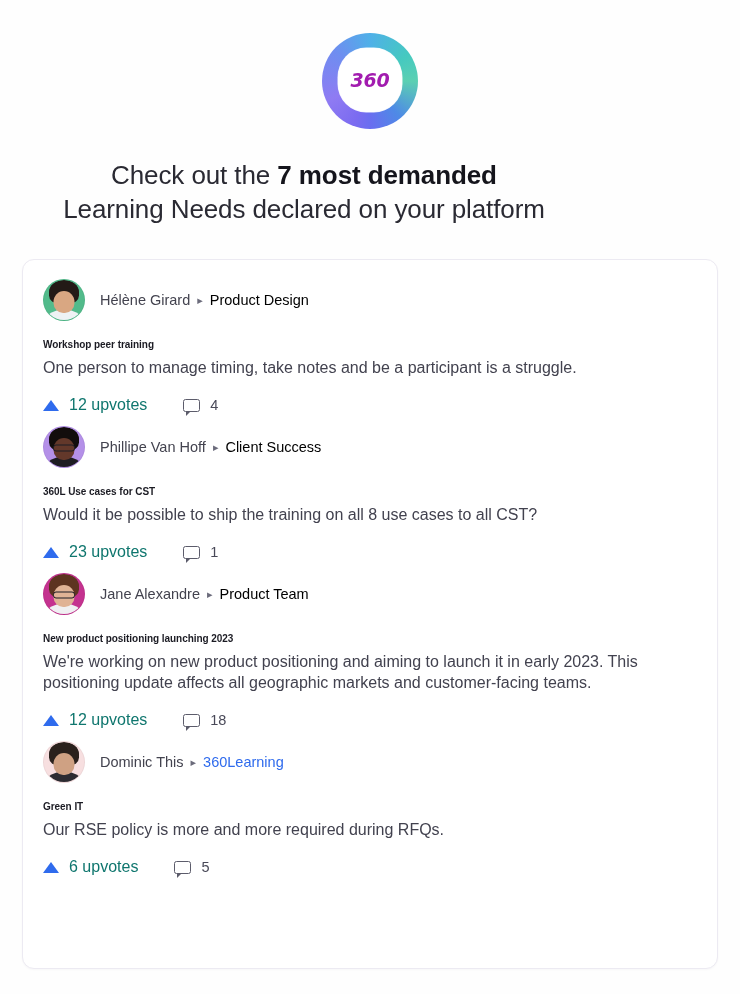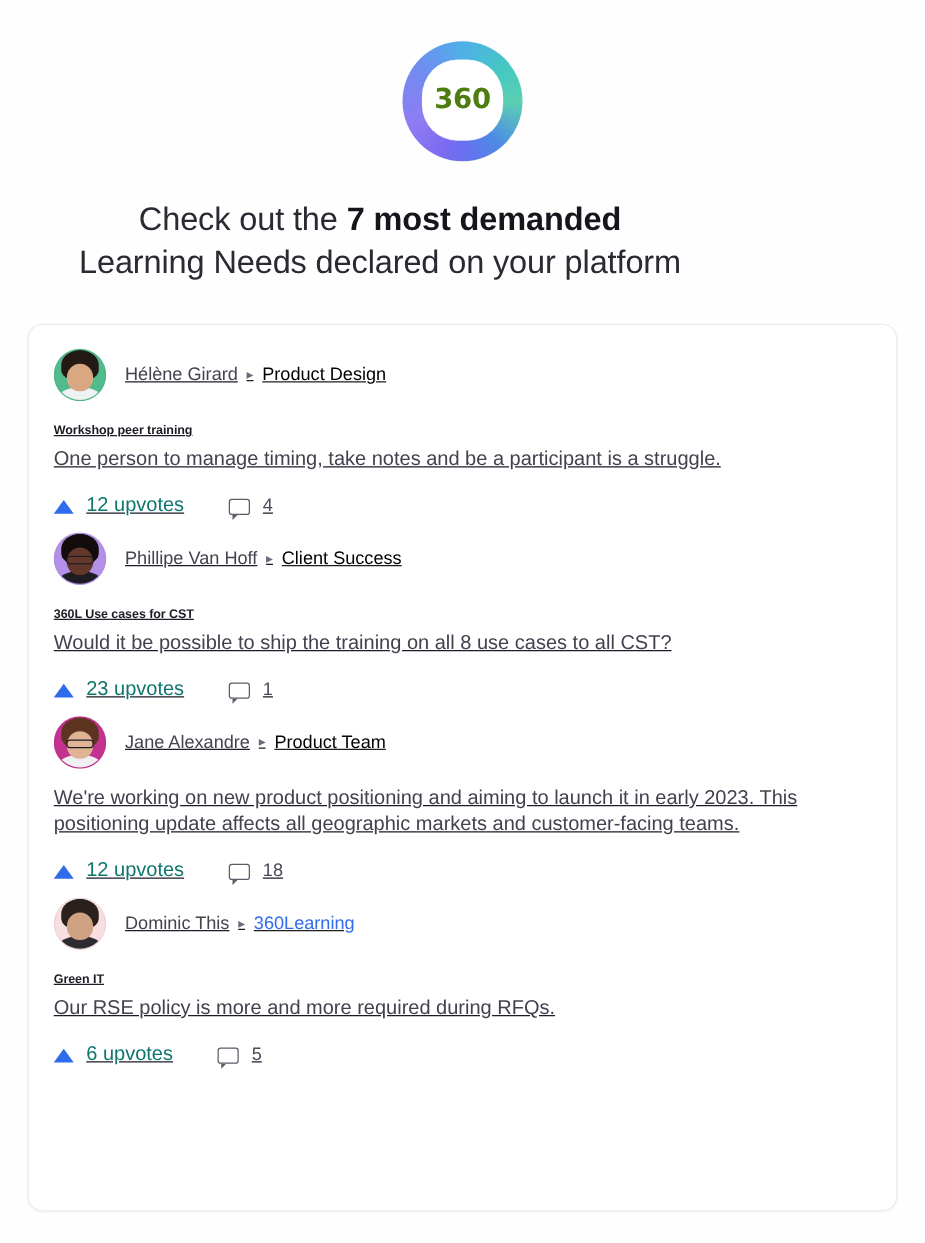--- a/index.html
+++ b/index.html
@@ -58,25 +58,26 @@
     height: 64px;
     background: #ffffff;
     border-radius: 44% 44% 44% 44% / 46% 46% 44% 44%;
     box-shadow: 0 0 0 0.5px rgba(255,255,255,0.9);
     display: flex;
     align-items: center;
     justify-content: center;
   }
   .logo-text {
     font-family: "DejaVu Sans", sans-serif;
-    font-size: 22px;
+    font-size: 19px;
     font-weight: 700;
     letter-spacing: -0.2px;
-    color: #4d7c0f;
+    color: #a21caf;
     line-height: 1;
+    font-style: italic;
   }
 
   
   .heading {
     position: absolute;
     left: 0;
     top: 158px;
     width: 608px;
     text-align: center;
     font-size: 26px;
@@ -106,21 +107,20 @@
     overflow: hidden;
   }
 
   .feed {
     padding: 19px 0 0 0;
   }
 
   .post {
     padding: 0 20px 0 20px;
     margin-bottom: 11px;
-    text-decoration: underline;
   }
 
   .post-head {
     display: flex;
     align-items: center;
     height: 42px;
     margin-bottom: 13px;
   }
   .avatar {
     width: 42px;
@@ -351,20 +351,21 @@
         <div class="hair" style="background:#5d3420"></div>
         <div class="face" style="background:#e0b395"></div>
         <div class="glasses"></div>
       </div>
       <div class="byline">
         <span class="author">Jane Alexandre</span>
         <span class="sep">▸</span>
         <span class="category">Product Team</span>
       </div>
     </div>
+    <div class="post-title">New product positioning launching 2023</div>
     <p class="post-body">We're working on new product positioning and aiming to launch it in early 2023. This positioning update affects all geographic markets and customer-facing teams.</p>
     <div class="meta">
       <div class="upvote">
         <span class="tri"></span>
         <span class="upvote-label">12 upvotes</span>
       </div>
       <div class="comments">
         <span class="bubble"></span>
         <span class="comment-count">18</span>
       </div>

